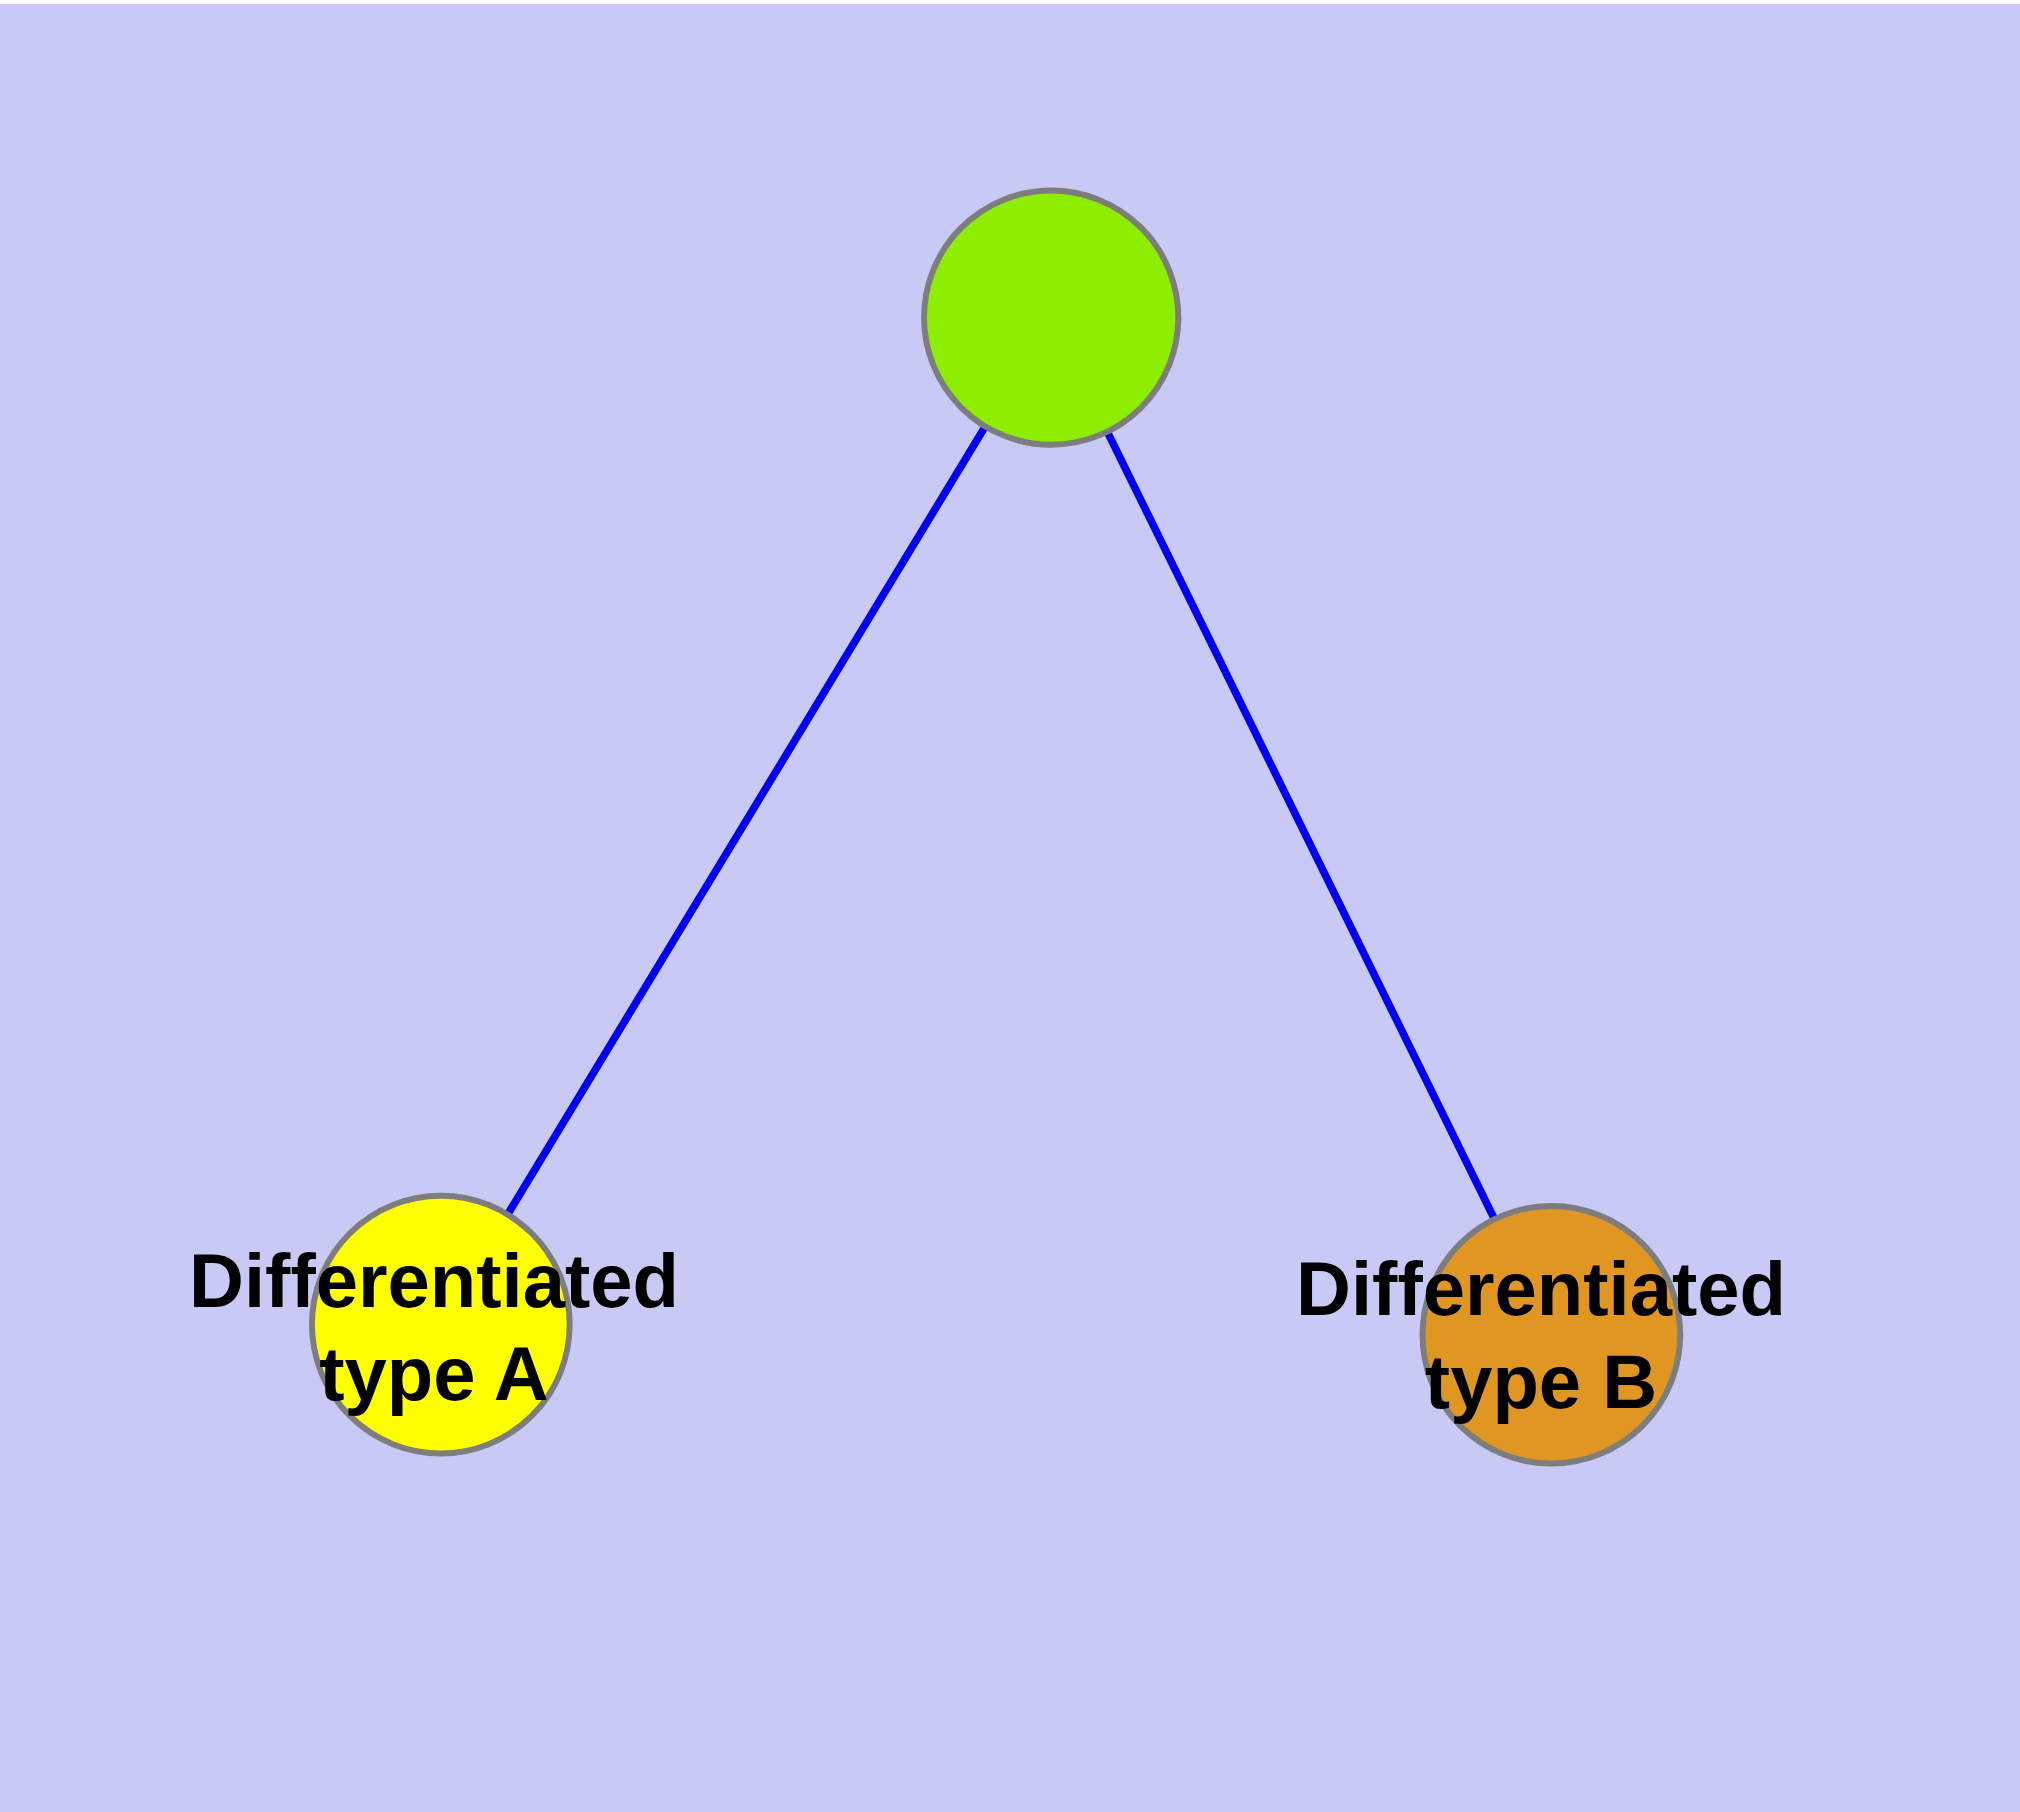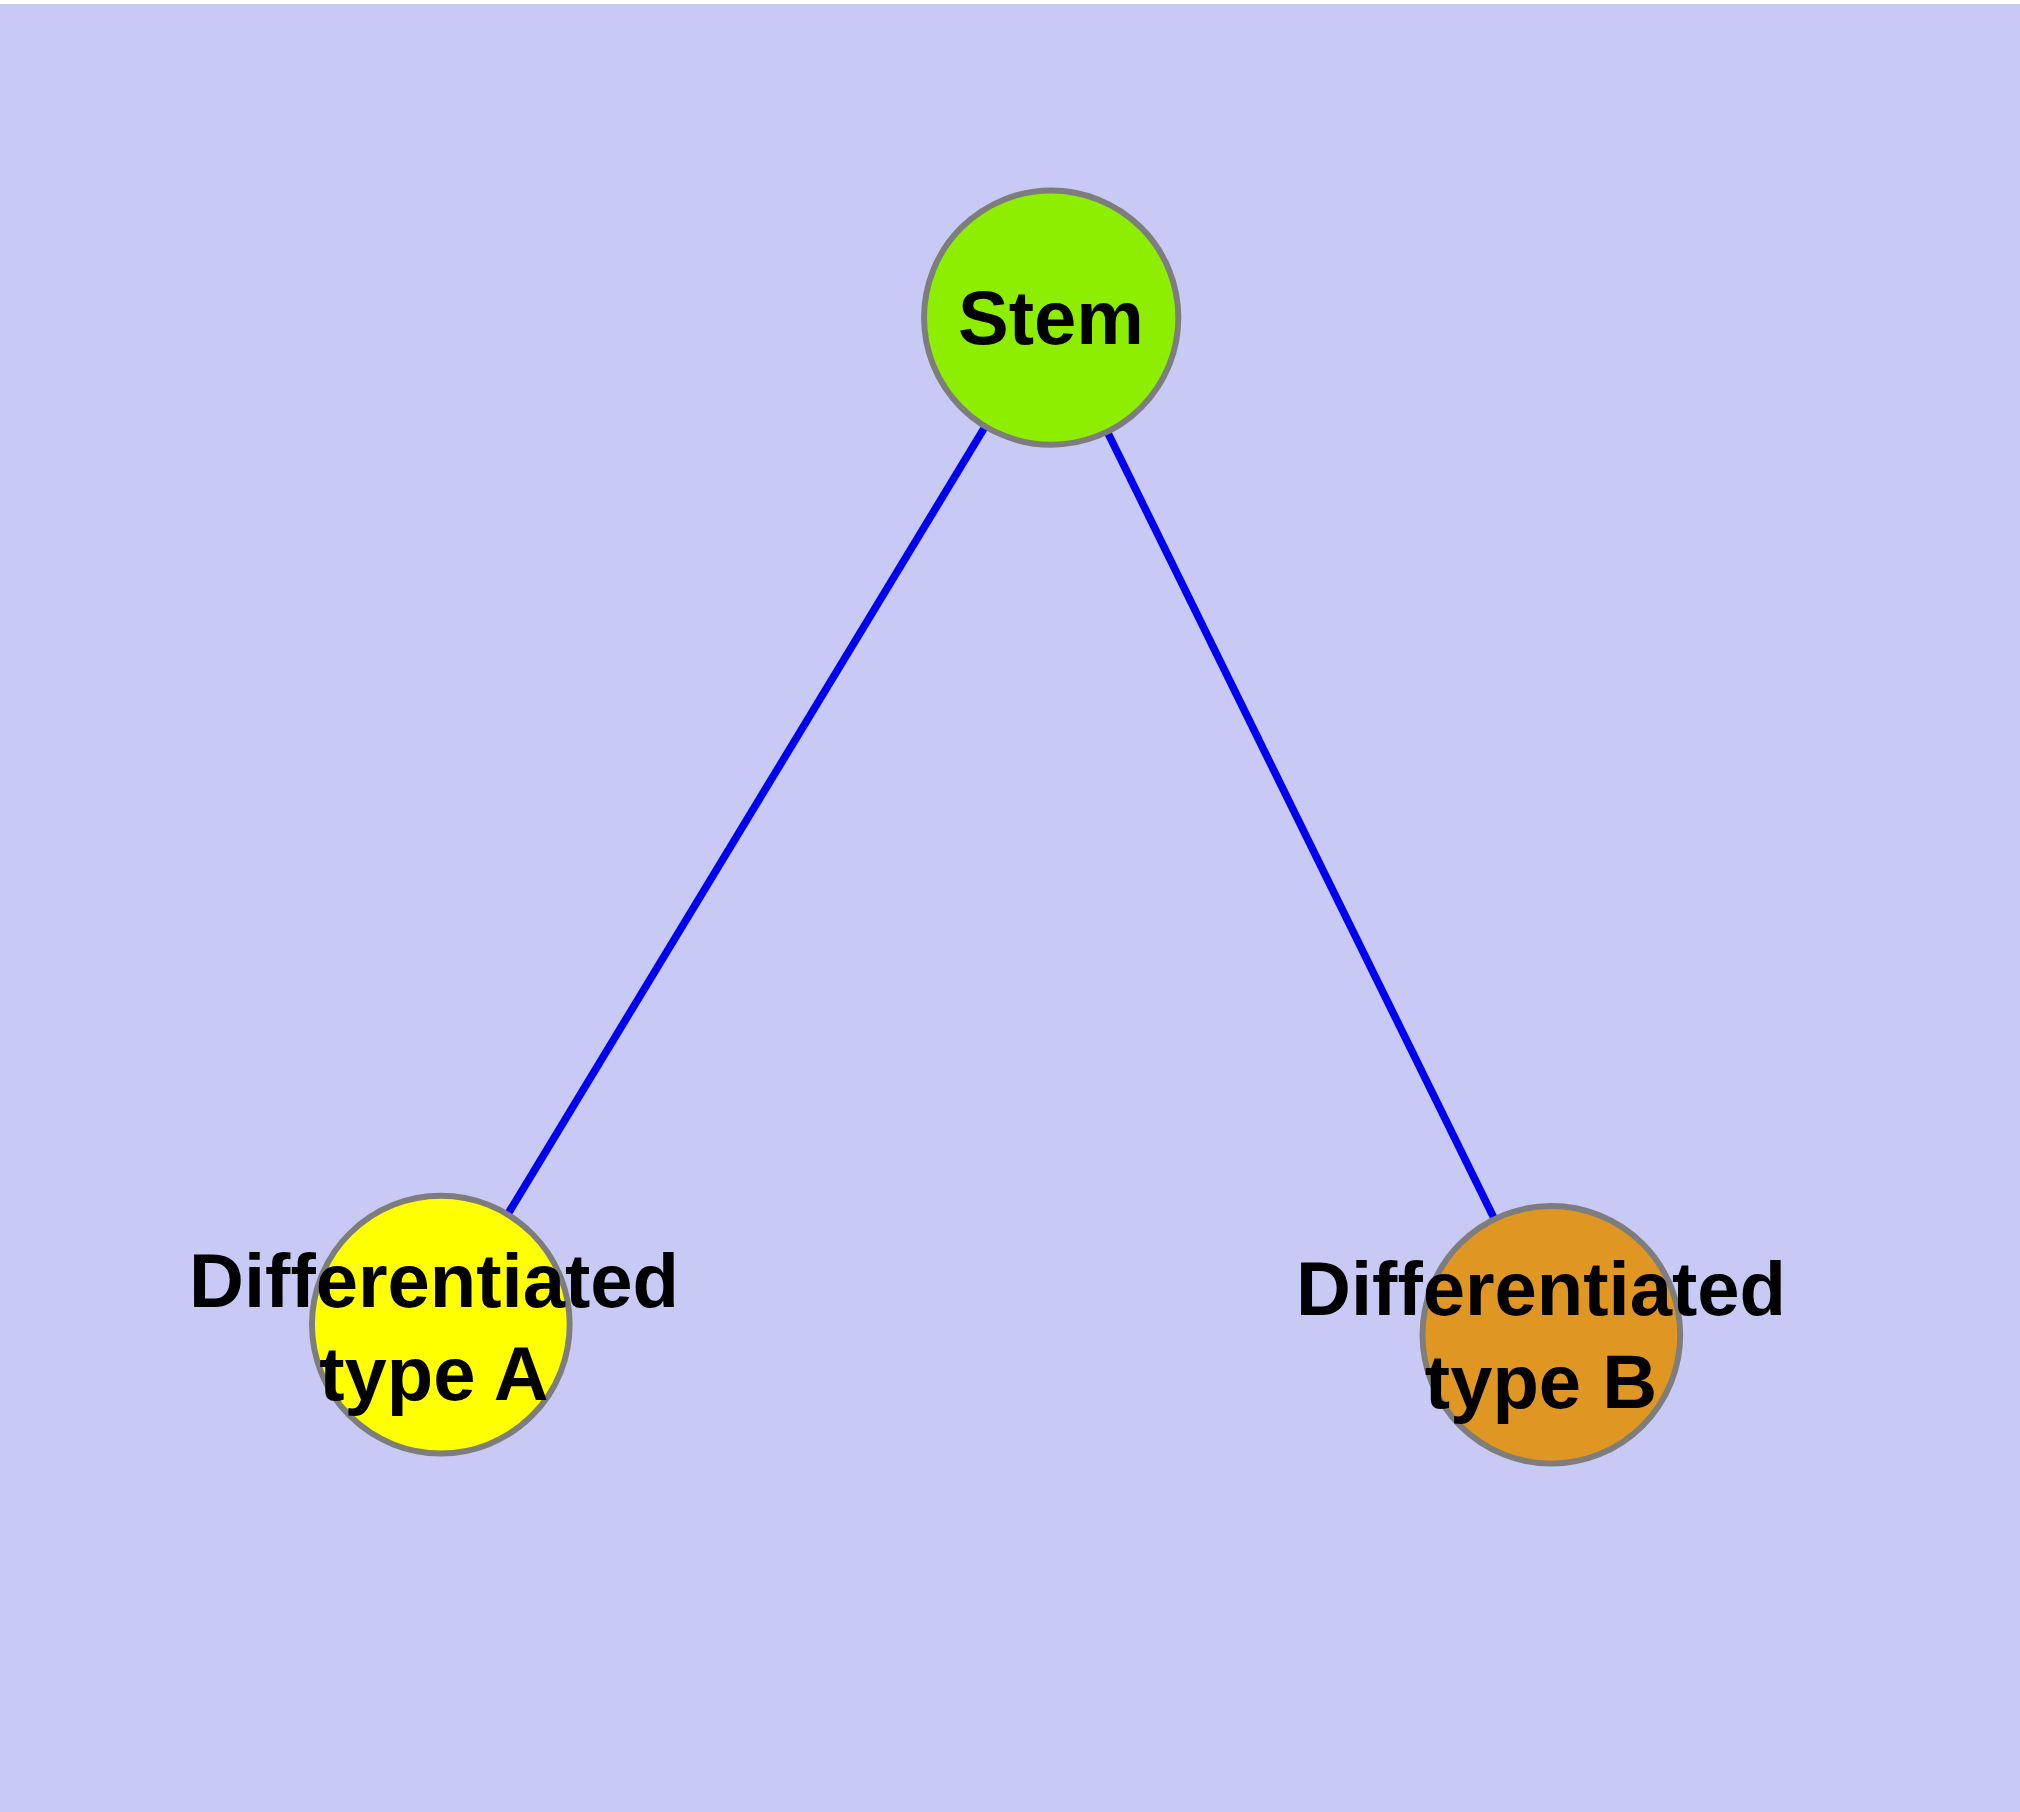--- a/index.html
+++ b/index.html
@@ -59,21 +59,20 @@
     <svg id="graph-svg" viewBox="0 0 2384 2133" preserveAspectRatio="none" xmlns="http://www.w3.org/2000/svg">
 
       <line class="edge" x1="1240" y1="370" x2="520" y2="1558" stroke="#0000ee"></line>
       <line class="edge" x1="1240" y1="370" x2="1830" y2="1570" stroke="#0000ee"></line>
 
       <circle class="node-circle" cx="1240" cy="370" r="150" fill="#8dee00" stroke="#7d7d7d"></circle>
       <circle class="node-circle" cx="520" cy="1558" r="152" fill="#ffff00" stroke="#7d7d7d"></circle>
       <circle class="node-circle" cx="1830" cy="1570" r="152" fill="#e09623" stroke="#7d7d7d"></circle>
     </svg>
 
-    <div class="node-label" style="left:1051px; top:314px;">Stem</div>
 
     <div class="node-label" style="left:434px; top:1324px;">Differentiated
 type A</div>
 
     <div class="node-label" style="left:1541px; top:1332px;">Differentiated
 type B</div>
 
   </div>
 </div>
 

